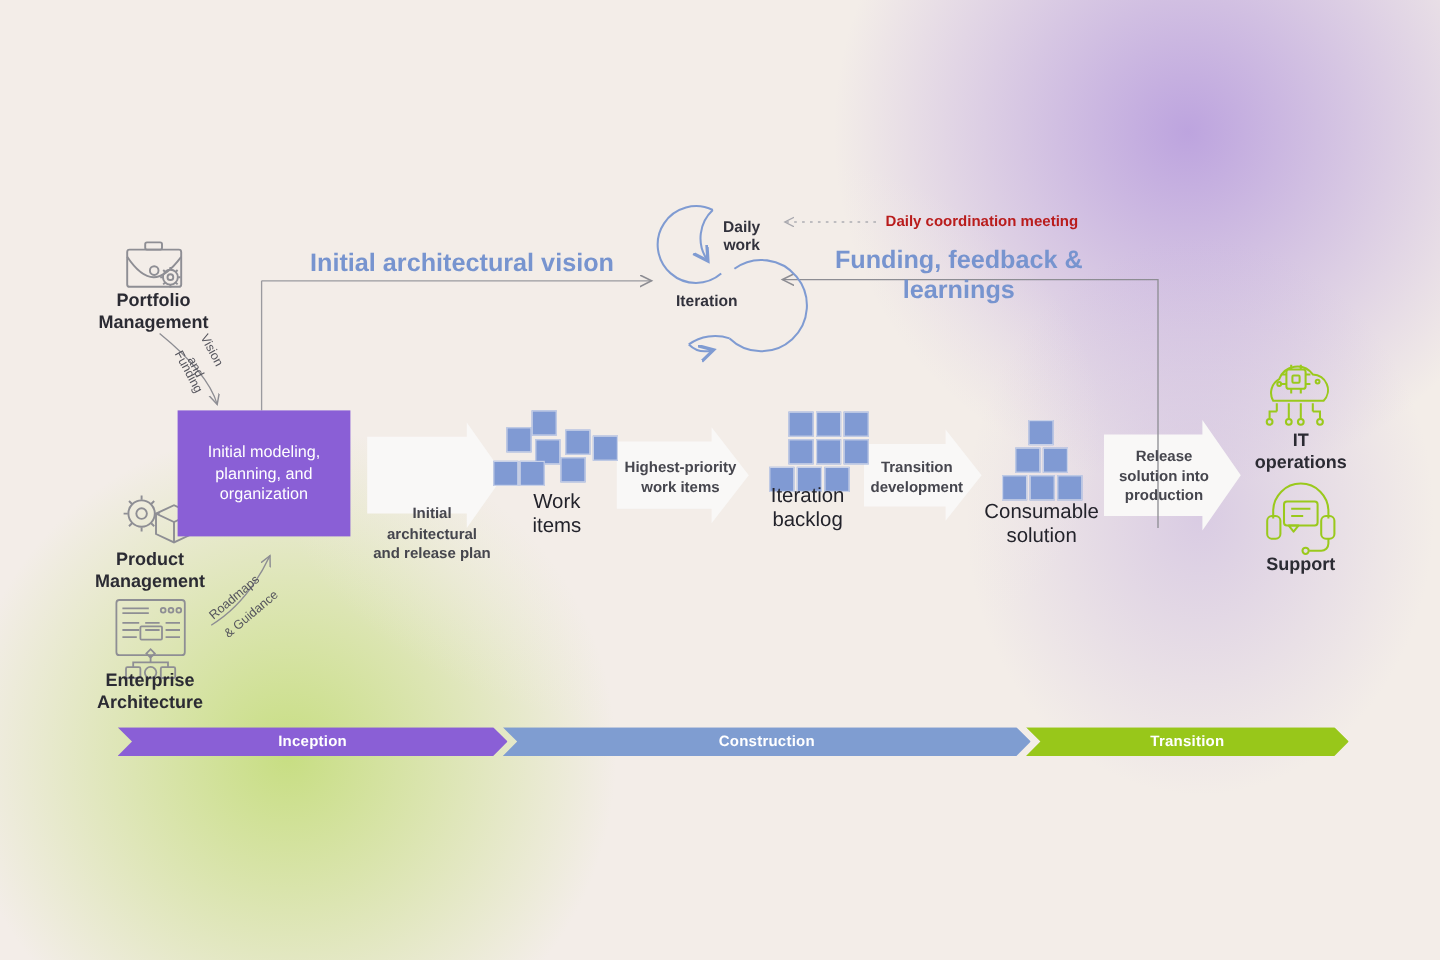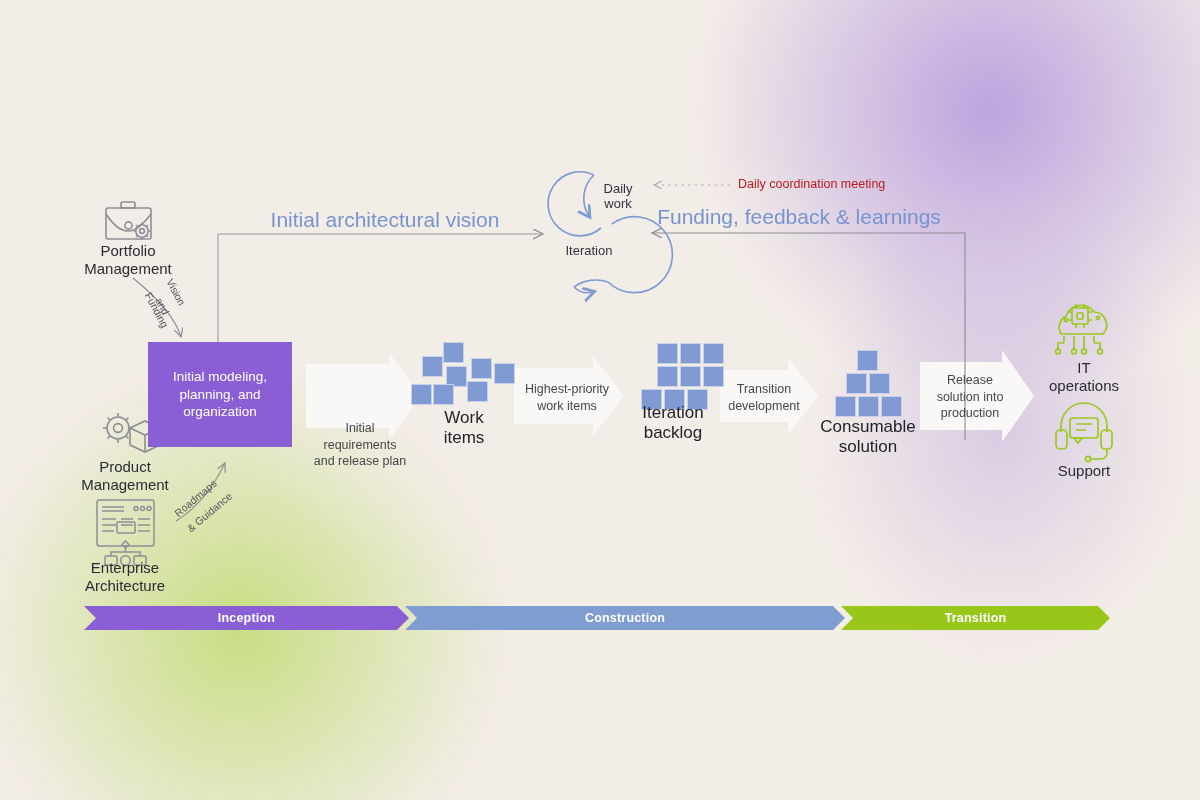--- a/index.html
+++ b/index.html
@@ -18,38 +18,38 @@
   .bg-purple{position:absolute;right:-200px;top:-300px;width:820px;height:820px;
     background:radial-gradient(closest-side,rgba(186,160,222,0.95),rgba(186,160,222,0.0) 72%);}
   .bg-purple2{position:absolute;right:-60px;top:120px;width:520px;height:620px;
     background:radial-gradient(closest-side,rgba(196,176,223,0.55),rgba(196,176,223,0.0) 75%);}
   .bg-cream{position:absolute;left:120px;top:40px;width:900px;height:640px;
     background:radial-gradient(closest-side,rgba(243,237,232,0.97),rgba(243,237,232,0.0) 78%);}
 
   svg.layer{position:absolute;left:0;top:0;width:1200px;height:800px;overflow:visible;}
 
   
-  .lbl{position:absolute;color:#2b2b33;text-align:center;line-height:1.18;}
+  .lbl{position:absolute;color:#2b2b33;text-align:center;line-height:1.18;font-weight:bold;}
   .node-name{font-size:15px;}
   .flowlabel{font-size:12.5px;color:#46464e;line-height:1.32;}
   .stagename{font-size:17px;color:#23232b;line-height:1.18;font-weight:400;}
   .looplabel{font-size:13px;color:#32323c;line-height:1.15;}
   .bluetext{color:#7794cf;font-size:21px;}
   .graytext{color:#b91c1c;font-size:12.5px;}
 
   
   .purplebox{position:absolute;left:148px;top:342px;width:144px;height:105px;
     background:#8a5fd6;color:#fff;display:flex;align-items:center;justify-content:center;
     text-align:center;font-size:13.5px;line-height:1.32;padding:4px 6px;}
 
   
   .sq{position:absolute;background:#809ad3;border:1px solid #c8d1e8;}
 
   
-  .phasebar{position:absolute;left:84px;top:606px;width:1026px;height:24px;}
+  .phasebar{position:absolute;left:98px;top:606px;width:1026px;height:24px;}
   .chev{position:absolute;top:0;height:24px;display:flex;align-items:center;justify-content:center;
     color:#fff;font-size:12.5px;font-weight:bold;letter-spacing:.2px;}
 </style>
 </head>
 <body>
 
 <div id="stage">
 
   <div class="bg-base"></div>
   <div class="bg-green"></div>
@@ -246,21 +246,21 @@
     <div style="position:absolute;left:2px;top:30px;transform:rotate(-40deg);font-size:10.5px;color:#55555d;">
       <span>Roadmaps</span>
     </div>
     <div style="position:absolute;left:14px;top:44px;transform:rotate(-40deg);font-size:10.5px;color:#55555d;">
       <span>&amp; Guidance</span>
     </div>
   </div>
 
   <div class="lbl flowlabel" style="left:305px;top:374px;width:110px;margin-top:46px;">
     <div>Initial</div>
-    <div>requirements</div>
+    <div>architectural</div>
     <div>and release plan</div>
   </div>
   <div class="lbl flowlabel" style="left:512px;top:381px;width:110px;">
     <div>Highest-priority</div>
     <div>work items</div>
   </div>
   <div class="lbl flowlabel" style="left:714px;top:381px;width:100px;">
     <div>Transition</div>
     <div>development</div>
   </div>

